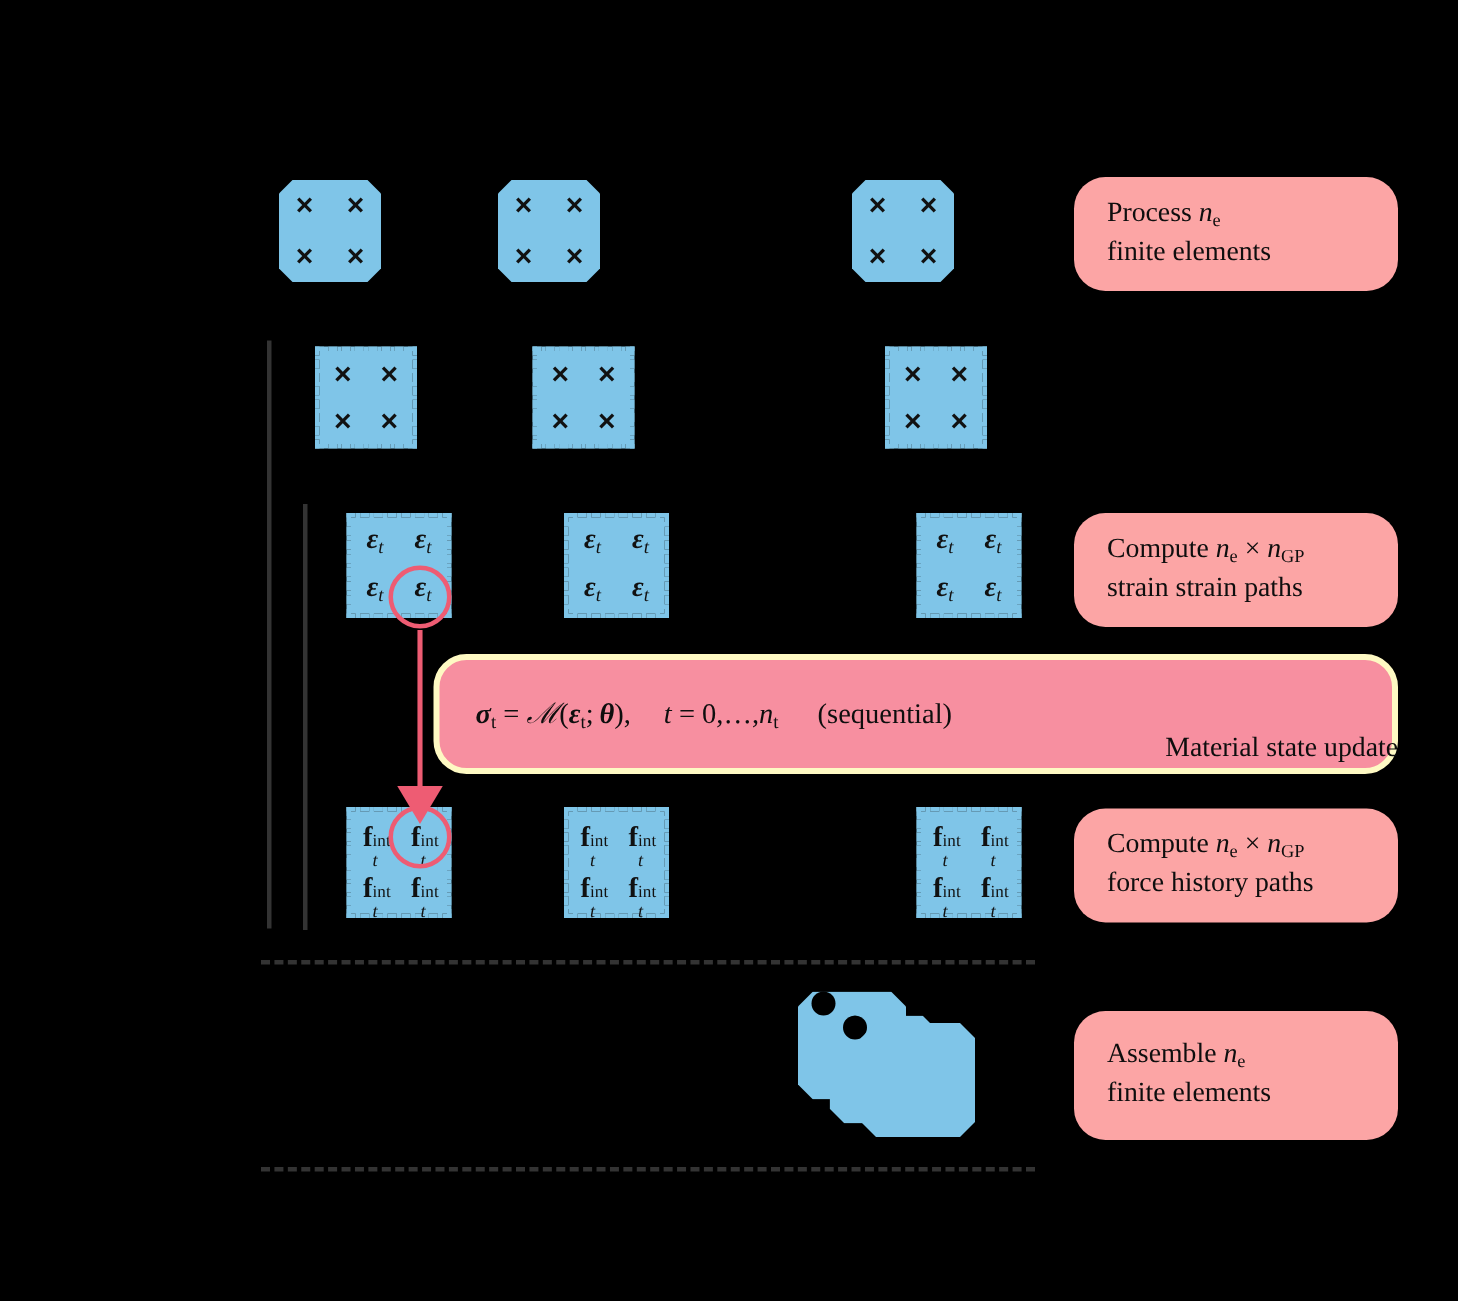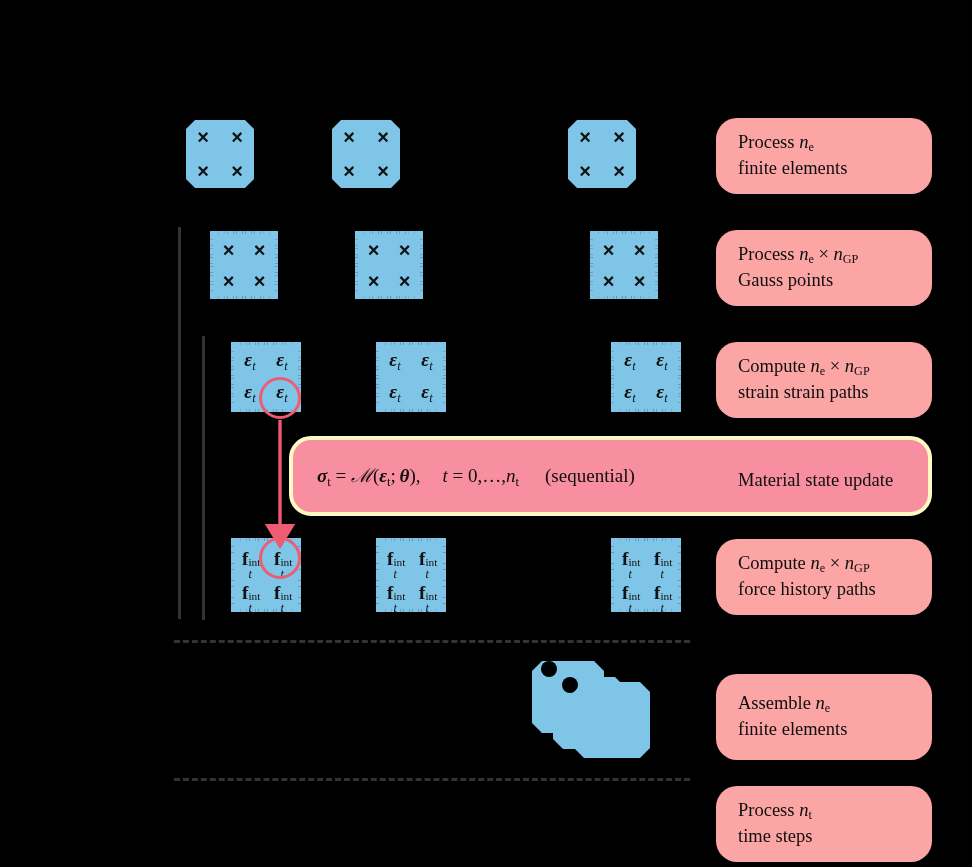--- a/index.html
+++ b/index.html
@@ -243,24 +243,20 @@
   </div>
   <div class="elem-box dashed" style="left:590px; top:231px; width:68px; height:68px;">
     <div class="cells">
       <span class="cell xmark">×</span>
       <span class="cell xmark">×</span>
       <span class="cell xmark">×</span>
       <span class="cell xmark">×</span>
     </div>
   </div>
 
-  <div class="pill" style="left:716px; top:230px; width:216px; height:76px;">
-    <span class="ln">Process&nbsp;<i>n</i><sub>e</sub>&nbsp;×&nbsp;<i>n</i><sub class="up">GP</sub></span>
-    <span class="ln">Gauss points</span>
-  </div>
 
   <div class="elem-box dashed" style="left:231px; top:342px; width:70px; height:70px;">
     <div class="cells">
       <span class="cell"><b><i>ε</i></b><sub>t</sub></span>
       <span class="cell"><b><i>ε</i></b><sub>t</sub></span>
       <span class="cell"><b><i>ε</i></b><sub>t</sub></span>
       <span class="cell"><b><i>ε</i></b><sub>t</sub></span>
     </div>
   </div>
   <div class="ring" style="left:259px; top:377px; width:42px; height:42px;"></div>
@@ -285,21 +281,21 @@
   <div class="pill" style="left:716px; top:342px; width:216px; height:76px;">
     <span class="ln">Compute&nbsp;<i>n</i><sub>e</sub>&nbsp;×&nbsp;<i>n</i><sub class="up">GP</sub></span>
     <span class="ln">strain strain paths</span>
   </div>
 
   <div class="pink-pill" style="left:289px; top:436px; width:643px; height:80px;">
     <span class="eqn">
       <b><i>σ</i></b><sub>t</sub> = <span class="script">ℳ</span>(<b><i>ε</i></b><sub>t</sub>; <b><i>θ</i></b>)<span>,</span><span class="gap"></span><i>t</i> = 0,…,<i>n</i><sub>t</sub><span class="gap2"></span>(sequential)
     </span>
   </div>
-  <div class="pill" style="left:716px; top:441px; width:216px; height:80px; background:transparent; border-radius:0;">
+  <div class="pill" style="left:716px; top:460px; width:216px; height:80px; background:transparent; border-radius:0;align-items:flex-end;">
     <span class="ln">Material state update</span>
   </div>
 
   <div class="elem-box dashed" style="left:231px; top:538px; width:70px; height:74px;">
     <div class="cells">
       <span class="cell"><b class="fint">f</b><span class="stack"><span class="sp">int</span><span class="sb">t</span></span>&nbsp;&nbsp;</span>
       <span class="cell"><b class="fint">f</b><span class="stack"><span class="sp">int</span><span class="sb">t</span></span>&nbsp;&nbsp;</span>
       <span class="cell"><b class="fint">f</b><span class="stack"><span class="sp">int</span><span class="sb">t</span></span>&nbsp;&nbsp;</span>
       <span class="cell"><b class="fint">f</b><span class="stack"><span class="sp">int</span><span class="sb">t</span></span>&nbsp;&nbsp;</span>
     </div>
@@ -338,24 +334,20 @@
 
   <div class="stack-sq" style="left:574px; top:682px; width:76px; height:76px;"></div>
 
   <div class="pill" style="left:716px; top:674px; width:216px; height:86px;">
     <span class="ln">Assemble&nbsp;<i>n</i><sub>e</sub></span>
     <span class="ln">finite elements</span>
   </div>
 
   <div class="hsep" style="left:174px; top:778px; width:516px;"></div>
 
-  <div class="pill" style="left:716px; top:786px; width:216px; height:76px;">
-    <span class="ln">Process&nbsp;<i>n</i><sub>t</sub></span>
-    <span class="ln">time steps</span>
-  </div>
 
   <svg class="arrow-layer" viewBox="0 0 972 867" width="972" height="867">
     <defs>
       <marker id="ah" markerWidth="9" markerHeight="9" refX="3.0" refY="4.5" orient="auto" markerUnits="strokeWidth">
         <path d="M0,0 L0,9 L7.5,4.5 z" fill="#EE5C73"></path>
       </marker>
     </defs>
     <line x1="280" y1="420" x2="280" y2="534" stroke="#EE5C73" stroke-width="3.4" marker-end="url(#ah)"></line>
   </svg>
 

